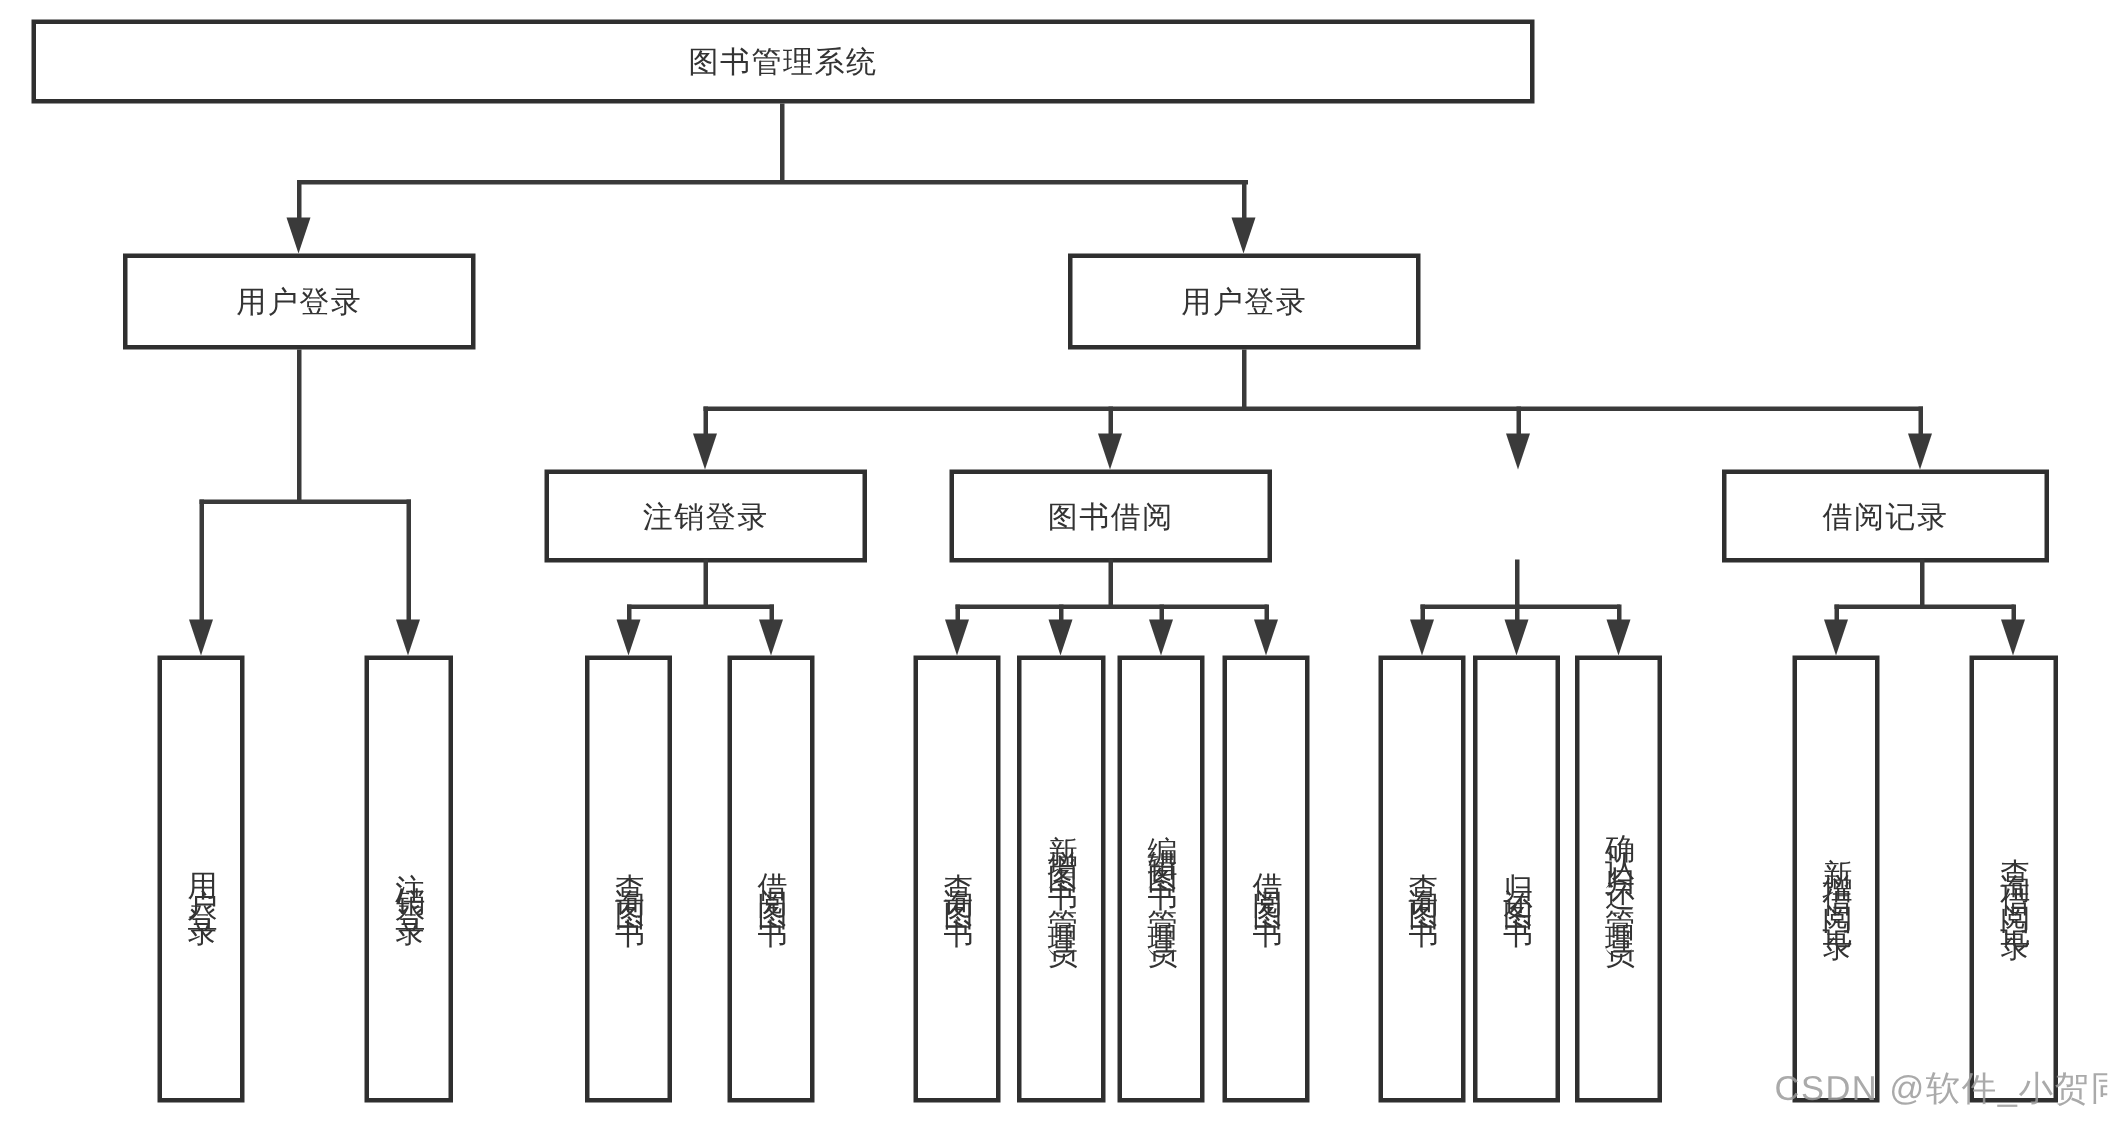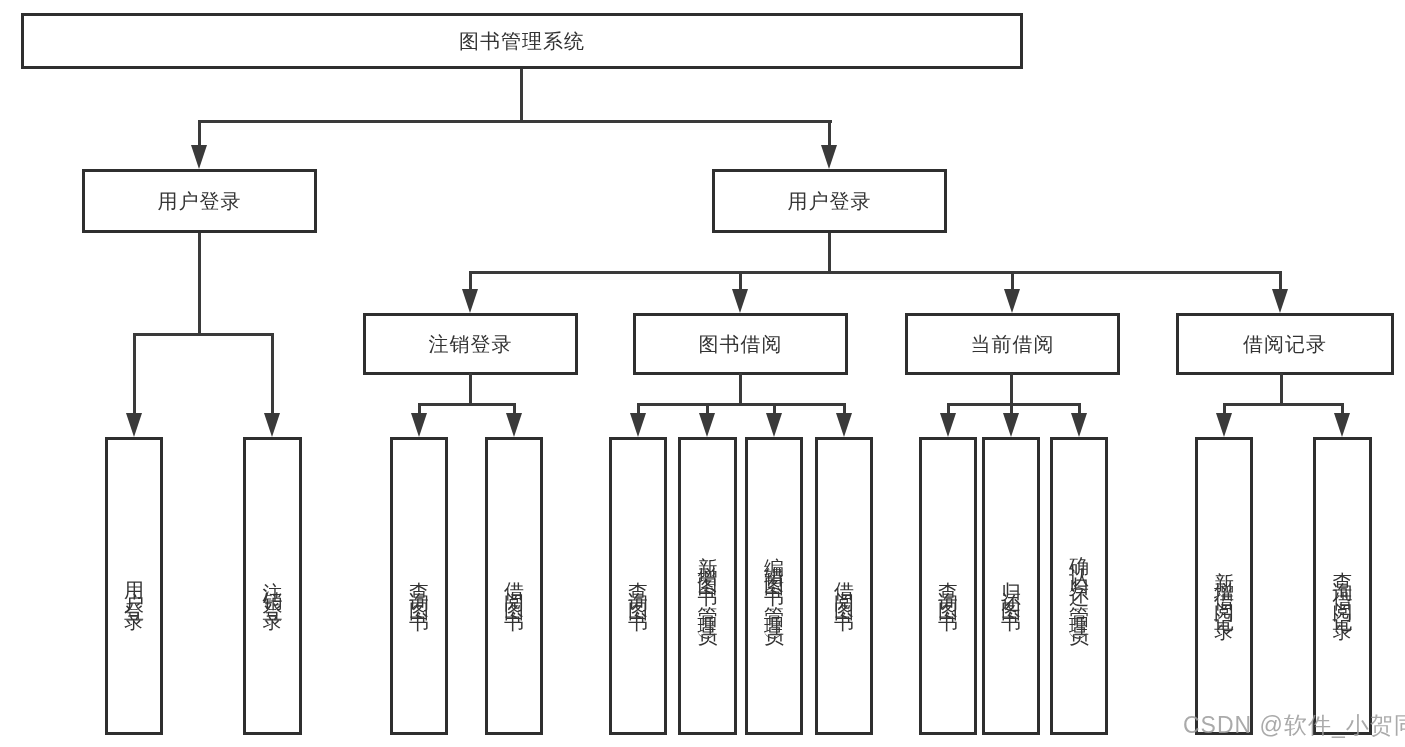--- a/index.html
+++ b/index.html
@@ -86,24 +86,21 @@
   <div class="arrow" style="left:1004px;top:289px"></div>
   <div class="lv" style="left:1279px;top:271px;height:20px"></div>
   <div class="arrow" style="left:1272px;top:289px"></div>
 
   <div class="box" style="left:363px;top:313px;width:215px;height:62px">
     <span class="lbl">注销登录</span>
   </div>
   <div class="box" style="left:633px;top:313px;width:215px;height:62px">
     <span class="lbl">图书借阅</span>
   </div>
-  <div class="box" style="left:905px;top:313px;width:215px;height:62px">
-    <span class="lbl">当前借阅</span>
-  </div>
-  <div class="box" style="left:1176px;top:313px;width:218px;height:62px">
+  <div class="box" style="left:1148px;top:313px;width:218px;height:62px">
     <span class="lbl">借阅记录</span>
   </div>
 
   <div class="lv" style="left:469px;top:373px;height:33px"></div>
   <div class="lh" style="left:418px;top:403px;width:98px"></div>
   <div class="lv" style="left:418px;top:403px;height:12px"></div>
   <div class="arrow" style="left:411px;top:413px"></div>
   <div class="lv" style="left:513px;top:403px;height:12px"></div>
   <div class="arrow" style="left:506px;top:413px"></div>
 

